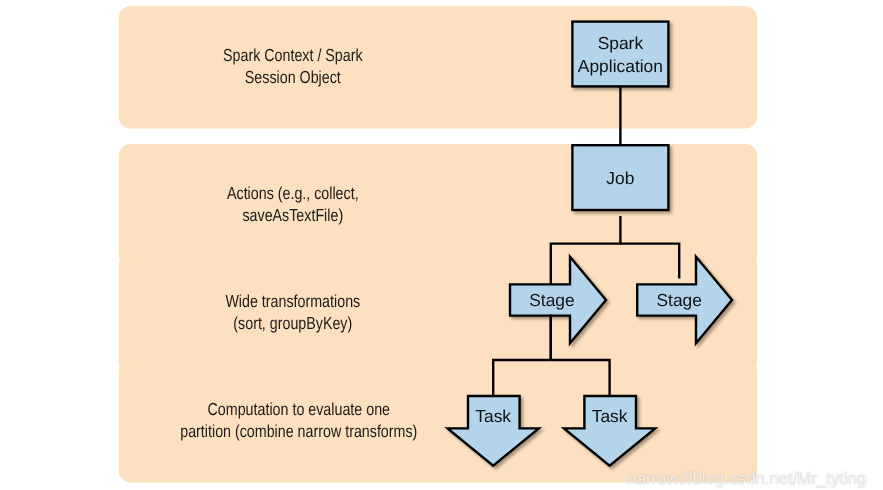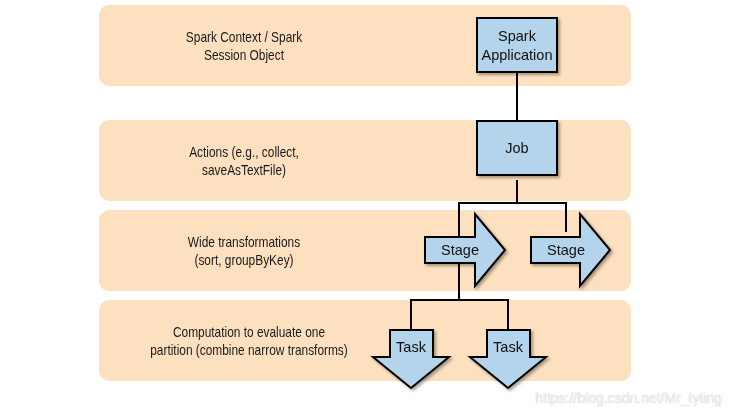--- a/index.html
+++ b/index.html
@@ -1,18 +1,18 @@
 <!DOCTYPE html>
 <html><head>
 <meta charset="utf-8">
 <style>
   html, body { margin: 0; padding: 0; background: #ffffff; }
   body { width: 736px; height: 408px; position: relative; overflow: hidden;
          font-family: "Liberation Sans", sans-serif; }
-  .panel { position: absolute; left: 99px; width: 532px; height: 81px;
+  .panel { position: absolute; left: 99px; width: 532px; height: 102px;
            background: #fde0bf; border-radius: 10px; }
   .panel-label { position: absolute; left: 0; width: 290px; top: 0; height: 100%;
                  display: flex; align-items: center; justify-content: center;
                  text-align: center; font-size: 14.5px; line-height: 18px; color: #1a1a1a;
                  transform: scaleX(0.82); transform-origin: center; }
   svg#diagram { position: absolute; left: 0; top: 0; }
   .node-text { font-family: "Liberation Sans", sans-serif; font-size: 14.5px; fill: #111; text-anchor: middle; }
   .watermark { position: absolute; right: 14px; bottom: 2px; font-size: 14px;
                color: rgba(255,255,255,0.85); text-shadow: 0 0 1px rgba(120,120,120,0.7);
                font-family: "Liberation Sans", sans-serif; }
@@ -78,13 +78,13 @@
   <g>
     <polygon points="390,330 433,330 433,357 449,357 411,388 373,357 390,357" fill="#b3d4ea" stroke="#000" stroke-width="2" filter="url(#sh)"></polygon>
     <text class="node-text" x="411" y="352">Task</text>
   </g>
   <g>
     <polygon points="487,330 530,330 530,357 546,357 508,388 470,357 487,357" fill="#b3d4ea" stroke="#000" stroke-width="2" filter="url(#sh)"></polygon>
     <text class="node-text" x="508" y="352">Task</text>
   </g>
 </svg>
 
-<div class="watermark">https://blog.csdn.net/Mr_tyting</div>
+<div class="watermark">narrow://blog.csdn.net/Mr_tyting</div>
 
 </body></html>

